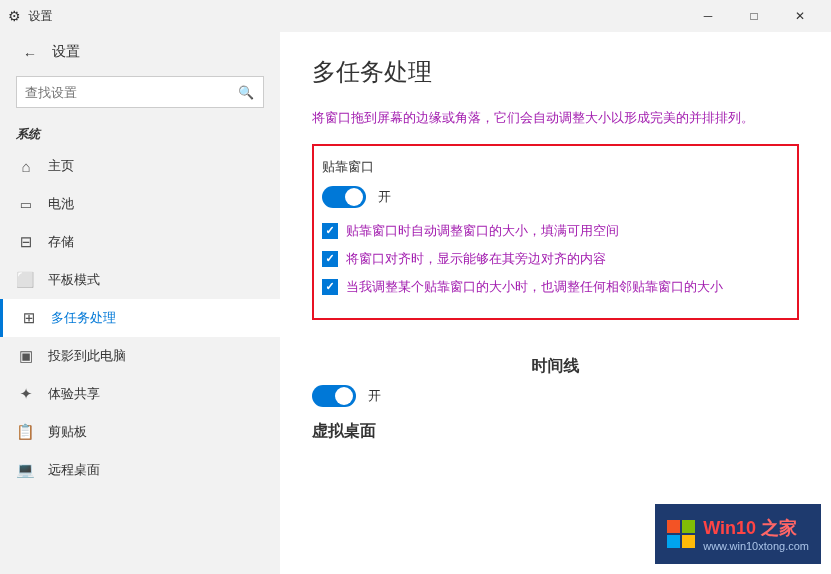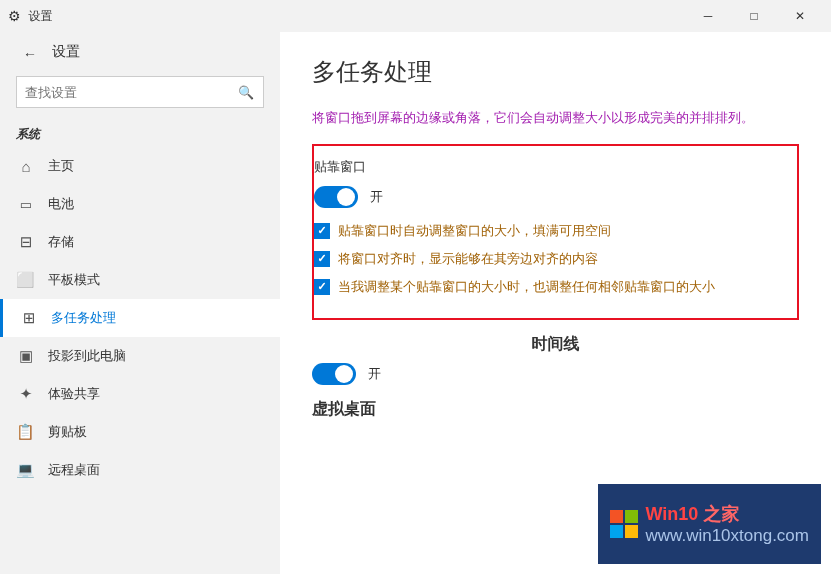--- a/index.html
+++ b/index.html
@@ -166,22 +166,22 @@
     .section-desc {
       font-size: 13px;
       color: #a21caf;
       margin-bottom: 16px;
       line-height: 1.5;
     }
 
     
     .snap-box {
       border: 2px solid #e81123;
-      padding: 12px 0;
-      margin-bottom: 14px;
+      padding: 12px 8px;
+      margin-bottom: 36px;
     }
     .snap-box-title {
       font-size: 13px;
       color: #333;
       margin-bottom: 10px;
     }
 
     
     .toggle-row {
       display: flex;
@@ -231,38 +231,38 @@
       margin-top: 1px;
       cursor: pointer;
     }
     .checkbox-check {
       color: white;
       font-size: 11px;
       font-weight: bold;
     }
     .checkbox-text {
       font-size: 13px;
-      color: #a16207;
+      color: #a21caf;
       line-height: 1.4;
     }
 
     
     .timeline-section {
       margin-top: 8px;
       text-align: center;
     }
 
     
     .watermark {
       position: fixed;
       bottom: 10px;
       right: 10px;
       background: #1e3a6e;
       color: white;
-      padding: 18px 12px;
+      padding: 12px 12px;
       display: flex;
       align-items: center;
       gap: 8px;
       z-index: 100;
     }
     .watermark-windows-logo {
       width: 28px;
       height: 28px;
       display: grid;
       grid-template-columns: 1fr 1fr;
@@ -275,21 +275,21 @@
     .watermark-windows-logo div:nth-child(2) { background: #81bc06; }
     .watermark-windows-logo div:nth-child(3) { background: #00a4ef; }
     .watermark-windows-logo div:nth-child(4) { background: #ffba08; }
     .watermark-text-main {
       font-size: 18px;
       font-weight: bold;
       color: white;
     }
     .watermark-text-main span { color: #ff4444; }
     .watermark-text-sub {
-      font-size: 17px;
+      font-size: 11px;
       color: #aac4e8;
     }
   </style>
 </head>
 <body>
 
 <div class="titlebar">
   <span style="font-size:14px;color:#333;">⚙</span>
   <span class="titlebar-title">设置</span>
   <div class="titlebar-controls">

